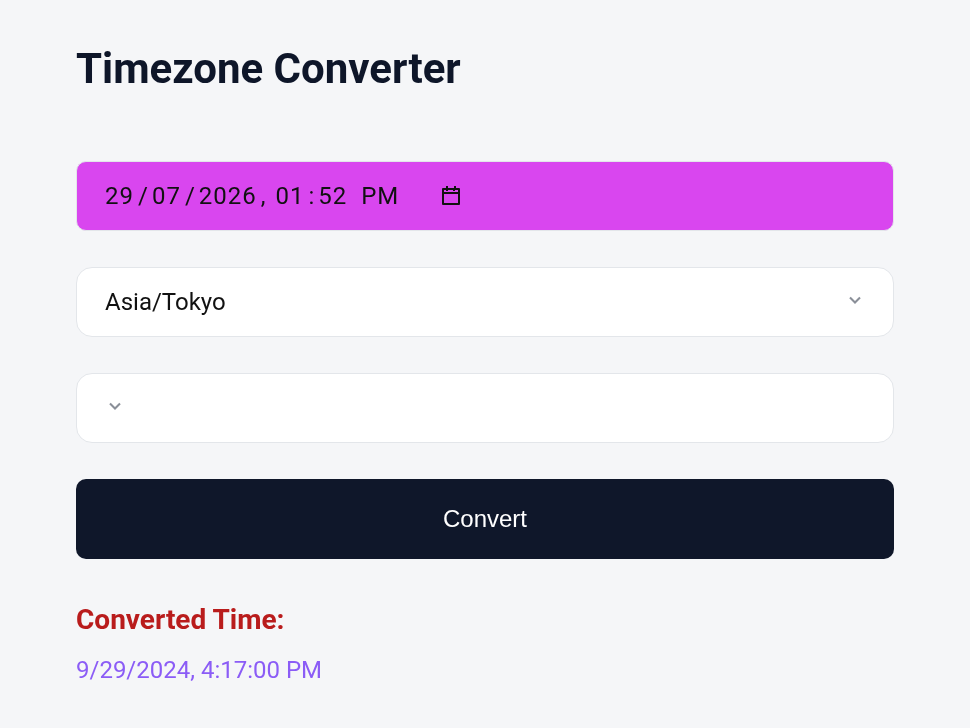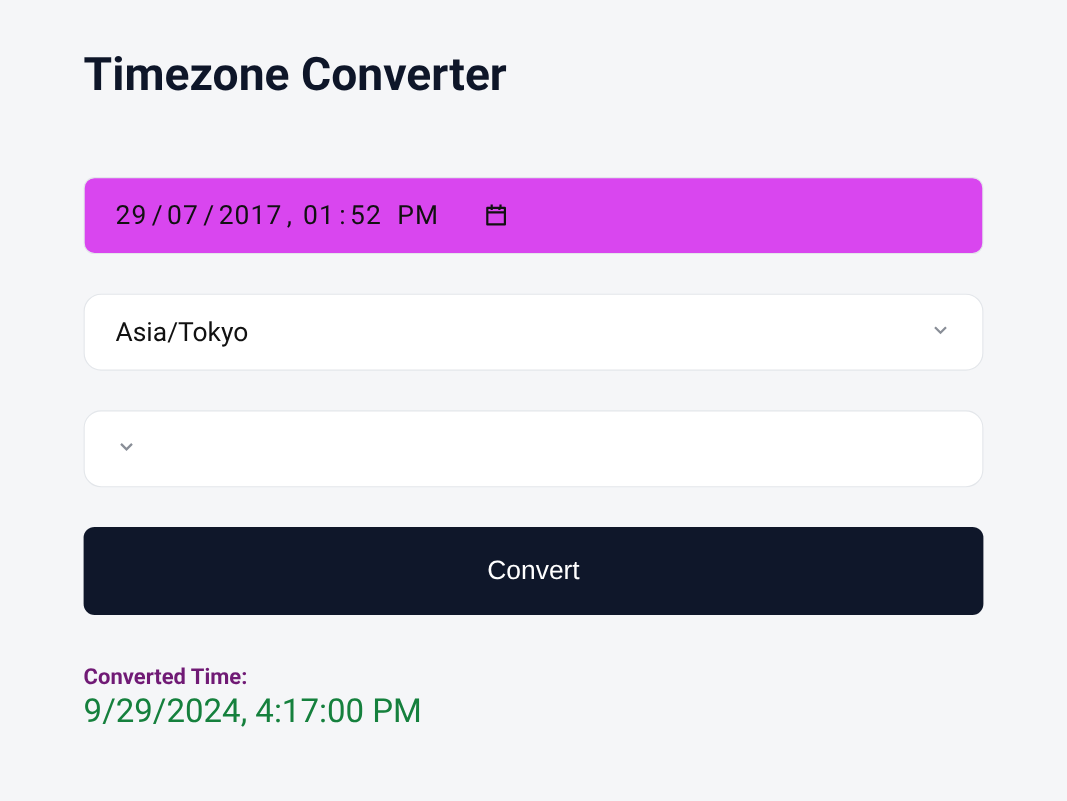--- a/index.html
+++ b/index.html
@@ -83,46 +83,46 @@
       border: none;
       border-radius: 10px;
       padding: 26px 4px;
       font-size: 24px;
       font-weight: 400;
       text-align: center;
       cursor: pointer;
       margin-bottom: 44px;
     }
     .result-heading {
-      font-size: 20px;
+      font-size: 28px;
       font-weight: 700;
-      color: #701a75;
-      margin-bottom: 2px;
+      color: #b91c1c;
+      margin-bottom: 20px;
     }
     .result-value {
-      font-size: 30px;
+      font-size: 24px;
       font-weight: 400;
-      color: #15803d;
+      color: #8b5cf6;
     }
   </style>
 </head>
 <body>
 
 
 
 <h1 class="page-title">Timezone Converter</h1>
 
 <div class="field-wrapper">
   <div class="text-input-row">
     <div class="datetime-segments">
       <span class="seg">29</span>
       <span class="seg-sep">/</span>
       <span class="seg">07</span>
       <span class="seg-sep">/</span>
-      <span class="seg">2017</span>
+      <span class="seg">2026</span>
       <span class="seg-sep">,&nbsp;</span>
       <span class="seg">01</span>
       <span class="seg-sep">:</span>
       <span class="seg">52</span>
       <span class="seg-sep">&nbsp;</span>
       <span class="seg">PM</span>
     </div>
     <span class="calendar-icon-wrap">
       <svg viewBox="0 0 24 24">
           <path d="M7 2h2v2h6V2h2v2h3a1 1 0 0 1 1 1v15a1 1 0 0 1-1 1H4a1 1 0 0 1-1-1V5a1 1 0 0 1 1-1h3V2zm12 8H5v9h14v-9zM5 6v2h14V6h-3v1h-2V6H9v1H7V6H5z"></path>

